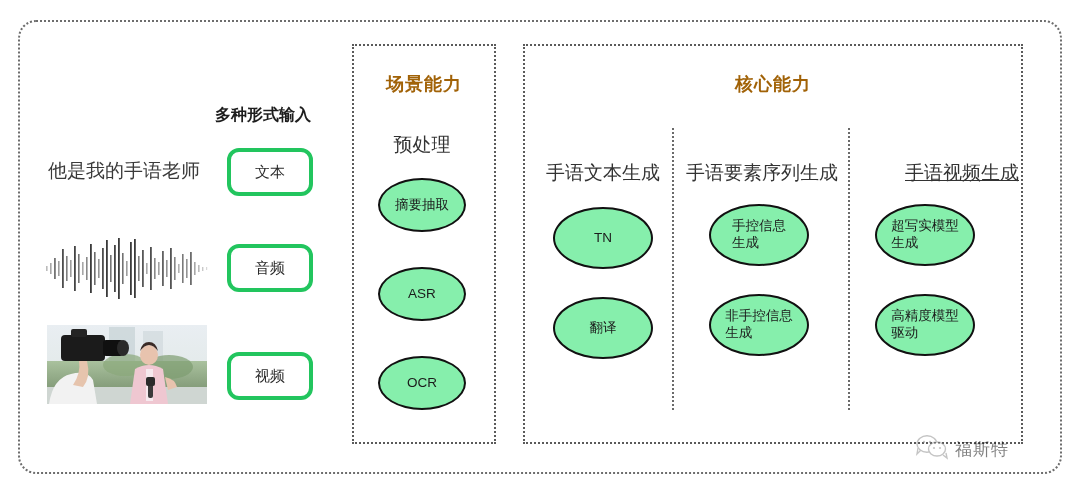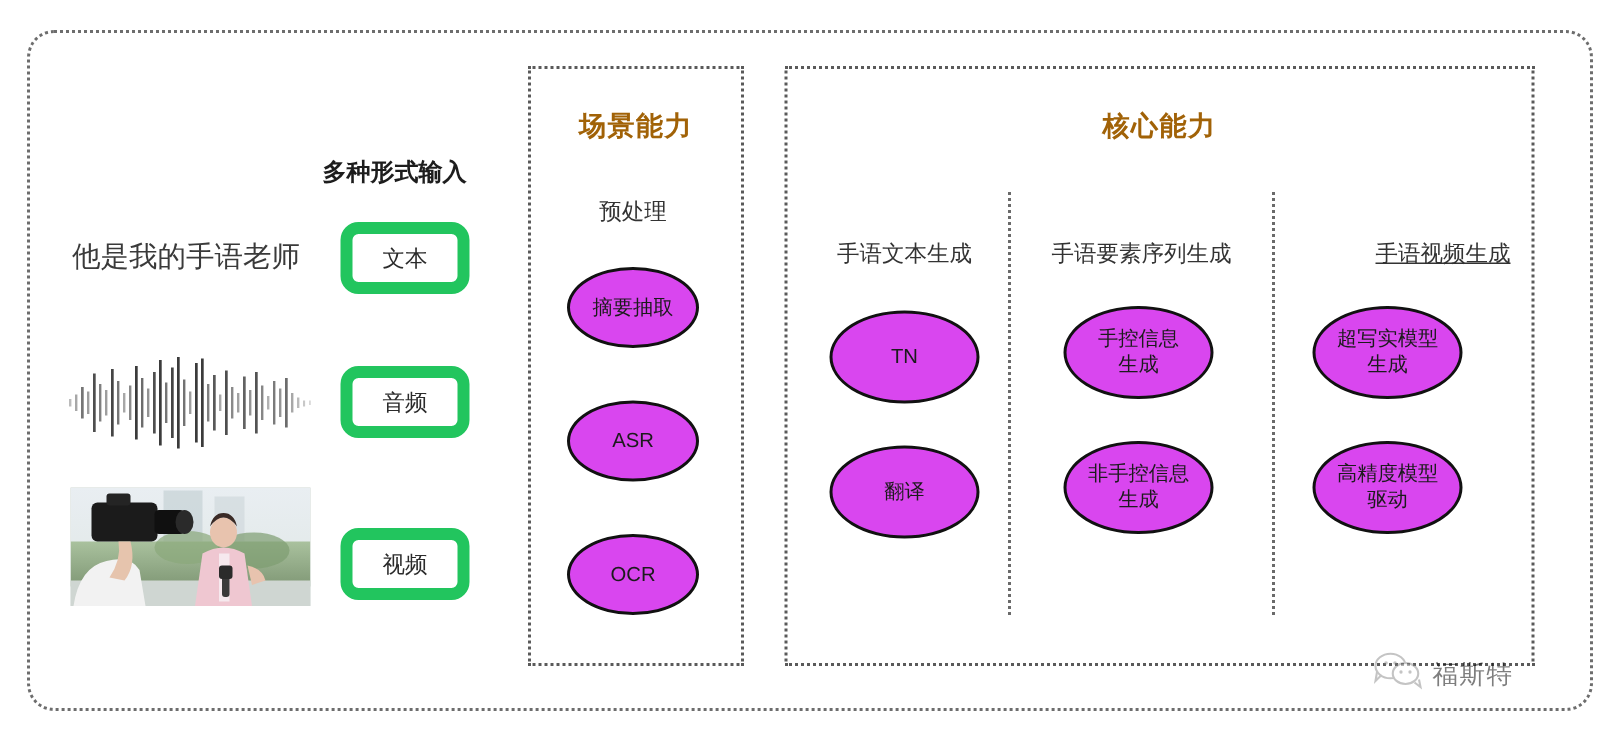--- a/index.html
+++ b/index.html
@@ -57,21 +57,21 @@
     font-weight: bold;
     letter-spacing: 1px;
     color: #a16207;
   }
   #scene-panel .panel-title { top: 26px; }
   #core-panel  .panel-title { top: 26px; }
 
   .section-label {
     position: absolute;
     text-align: center;
-    font-size: 15px;
+    font-size: 19px;
     color: #333333;
     white-space: nowrap;
   }
 
   
   #input-heading {
     position: absolute;
     left: 215px;
     top: 105px;
     font-size: 16px;
@@ -85,21 +85,21 @@
     top: 158px;
     font-size: 19px;
     color: #3a3a3a;
     white-space: nowrap;
   }
 
   .pill {
     position: absolute;
     width: 86px;
     height: 48px;
-    border: 8px solid #22c55e;
+    border: 4px solid #22c55e;
     border-radius: 12px;
     background: #ffffff;
     display: flex;
     align-items: center;
     justify-content: center;
     font-size: 15px;
     color: #2b2b2b;
     box-sizing: border-box;
   }
   #pill-text  { left: 227px; top: 148px; }
@@ -124,25 +124,24 @@
     height: 79px;
     overflow: hidden;
     background: #cfd8d2;
   }
 
   
   .ellipse {
     position: absolute;
     border: 2.5px solid #111111;
     border-radius: 50%;
-    background: #d946ef;
+    background: #86efac;
     display: flex;
     align-items: center;
     justify-content: center;
-    text-align: center;
     font-size: 13.5px;
     line-height: 1.25;
     color: #1b1b1b;
     box-sizing: border-box;
   }
   .ellipse.small { width: 88px; height: 54px; font-size: 13.5px; }
   .ellipse.big   { width: 100px; height: 62px; font-size: 13.5px; }
 
   
   #ell-summary { left: 378px; top: 178px; }

